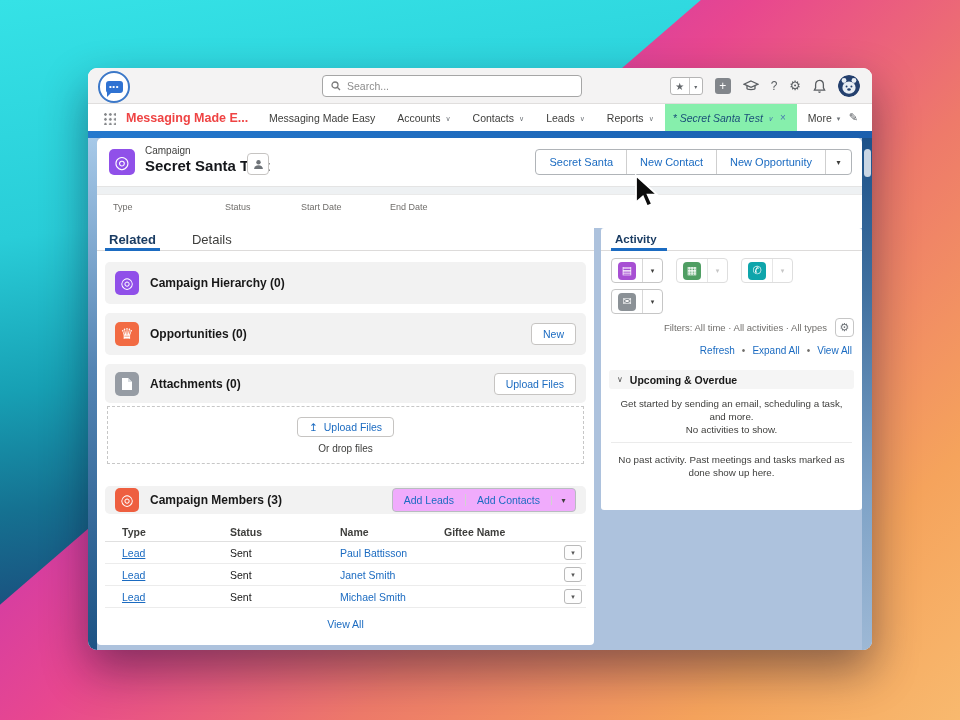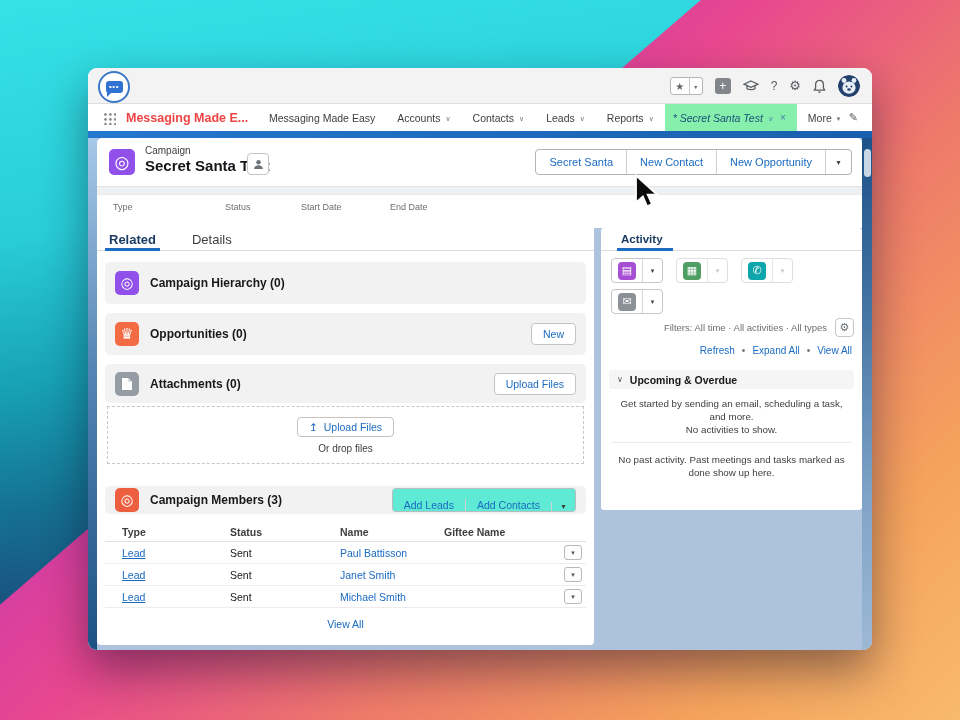--- a/index.html
+++ b/index.html
@@ -86,22 +86,22 @@
   .lc-tabs { height:23px; border-bottom:1px solid #dddbda; display:flex; align-items:center; gap:36px; padding-left:12px; }
   .lc-tab { font-size:13px; color:#3e3e3c; position:relative; height:100%; display:flex; align-items:center; }
   .lc-tab.active { font-weight:bold; color:#1a3c63; }
   .lc-tab.active::after { content:""; position:absolute; left:-4px; right:-4px; bottom:-1px; height:3px; background:#1b6bc1; }
   .list-band { position:absolute; left:8px; right:8px; background:#f2f2f2; border-radius:5px;
     display:flex; align-items:center; gap:11px; padding:0 10px; }
   .band-icon { width:24px; height:24px; border-radius:5px; color:#fff; display:flex; align-items:center; justify-content:center; font-size:15px; flex:none; }
   .band-title { font-size:12px; font-weight:bold; color:#181818; }
   .sm-btn { margin-left:auto; background:#fff; border:1px solid #c6c4c2; border-radius:4px; height:22px;
     padding:0 11px; display:flex; align-items:center; font-size:10.5px; color:#1b6bc1; }
-  .seg-group { margin-left:auto; display:flex; align-items:flex-end; height:24px; border:1px solid #b8bcc0;
-    border-radius:4px; overflow:hidden; background:#5eead4; }
+  .seg-group { margin-left:auto; display:flex; align-items:center; height:24px; border:1px solid #b8bcc0;
+    border-radius:4px; overflow:hidden; background:#f0abfc; }
   .seg-group .sbtn { padding:0 11px; display:flex; align-items:center; font-size:10.5px; color:#1b6bc1; border-left:1px solid #d2d2d2; }
   .seg-group .sbtn:first-child { border-left:0; }
   .seg-group .scaret { width:24px; display:flex; align-items:center; justify-content:center; font-size:8px; color:#3e3e3c; border-left:1px solid #d2d2d2; }
   .drop-zone { position:absolute; left:10px; right:10px; top:178px; height:58px; border:1.5px dashed #c7c7c7;
     display:flex; flex-direction:column; align-items:center; justify-content:center; gap:6px; }
   .upload-btn { display:flex; align-items:center; gap:6px; border:1px solid #c6c4c2; border-radius:4px;
     padding:3px 11px; font-size:10.5px; color:#1b6bc1; background:#fff; }
   .drop-label { font-size:10px; color:#3e3e3c; }
 
   .members-table { position:absolute; left:8px; right:8px; top:294px; font-size:10.5px; }
@@ -111,21 +111,21 @@
   .cell-dark { color:#181818; }
   .link { color:#1b6bc1; }
   .link.u { text-decoration:underline; }
   .row-action { width:18px; height:15px; margin-left:auto; margin-right:4px; border:1px solid #b9b9b9; border-radius:3px;
     background:#fdfdfd; display:flex; align-items:center; justify-content:center; font-size:7px; color:#555; padding:0 !important; }
   .view-all { position:absolute; left:8px; right:8px; top:384px; height:24px; display:flex; align-items:center; justify-content:center;
     font-size:10.5px; color:#1b6bc1; }
 
   
   .right-col { position:absolute; top:90px; left:504px; right:0; height:282px; background:#fff; border-radius:3px; }
-  .act-tabs { height:23px; border-bottom:1px solid #dddbda; display:flex; align-items:flex-start; padding-left:20px; }
+  .act-tabs { height:23px; border-bottom:1px solid #dddbda; display:flex; align-items:flex-start; padding-left:14px; }
   .act-tab { font-size:11.5px; font-weight:bold; color:#1a3c63; position:relative; height:100%; display:flex; align-items:center; }
   .act-tab::after { content:""; position:absolute; left:-4px; right:-10px; bottom:-1px; height:3px; background:#1b6bc1; }
   .composer { position:absolute; top:30px; left:10px; right:10px; }
   .comp-row { display:flex; gap:13px; margin-bottom:6px; }
   .combo { display:inline-flex; align-items:stretch; height:25px; border:1px solid #c6c6c6; border-radius:4px; overflow:hidden; background:#fff; }
   .combo.dim { border-color:#dedede; }
   .ibtn { width:30px; display:flex; align-items:center; justify-content:center; }
   .icon-sq { width:18px; height:18px; border-radius:4px; color:#fff; display:flex; align-items:center; justify-content:center; font-size:11px; }
   .ccaret { width:20px; border-left:1px solid #d8d8d8; display:flex; align-items:center; justify-content:center; font-size:7px; color:#3e3e3c; }
   .ccaret.disabled { color:#c6c6c6; border-left-color:#e6e6e6; }
@@ -152,20 +152,27 @@
   <div class="bg-cool"></div>
 
   <div class="window">
 
     <div class="chrome">
       <div class="logo-badge">
         <div class="bubble">
           <span class="bubble-dots">•••</span>
         </div>
       </div>
+      <div class="search">
+        <svg width="10" height="10" viewBox="0 0 10 10">
+            <circle cx="4" cy="4" r="3" fill="none" stroke="#7a7a7a" stroke-width="1.3"></circle>
+            <line x1="6.3" y1="6.3" x2="9" y2="9" stroke="#7a7a7a" stroke-width="1.3"></line>
+          </svg>
+        <input type="text" placeholder="Search..." style="">
+      </div>
       <div class="chrome-icons">
         <div class="star-combo">
           <span class="star-seg">★</span>
           <span class="star-caret">▾</span>
         </div>
         <span class="plus-btn">+</span>
         <svg width="16" height="12" viewBox="0 0 16 12">
             <path d="M8 1 L15 4.2 L8 7.4 L1 4.2 Z" fill="none" stroke="#5a5e62" stroke-width="1.3"></path>
             <path d="M4 6 L4 8.6 C4 10 12 10 12 8.6 L12 6" fill="none" stroke="#5a5e62" stroke-width="1.3"></path>
           </svg>

